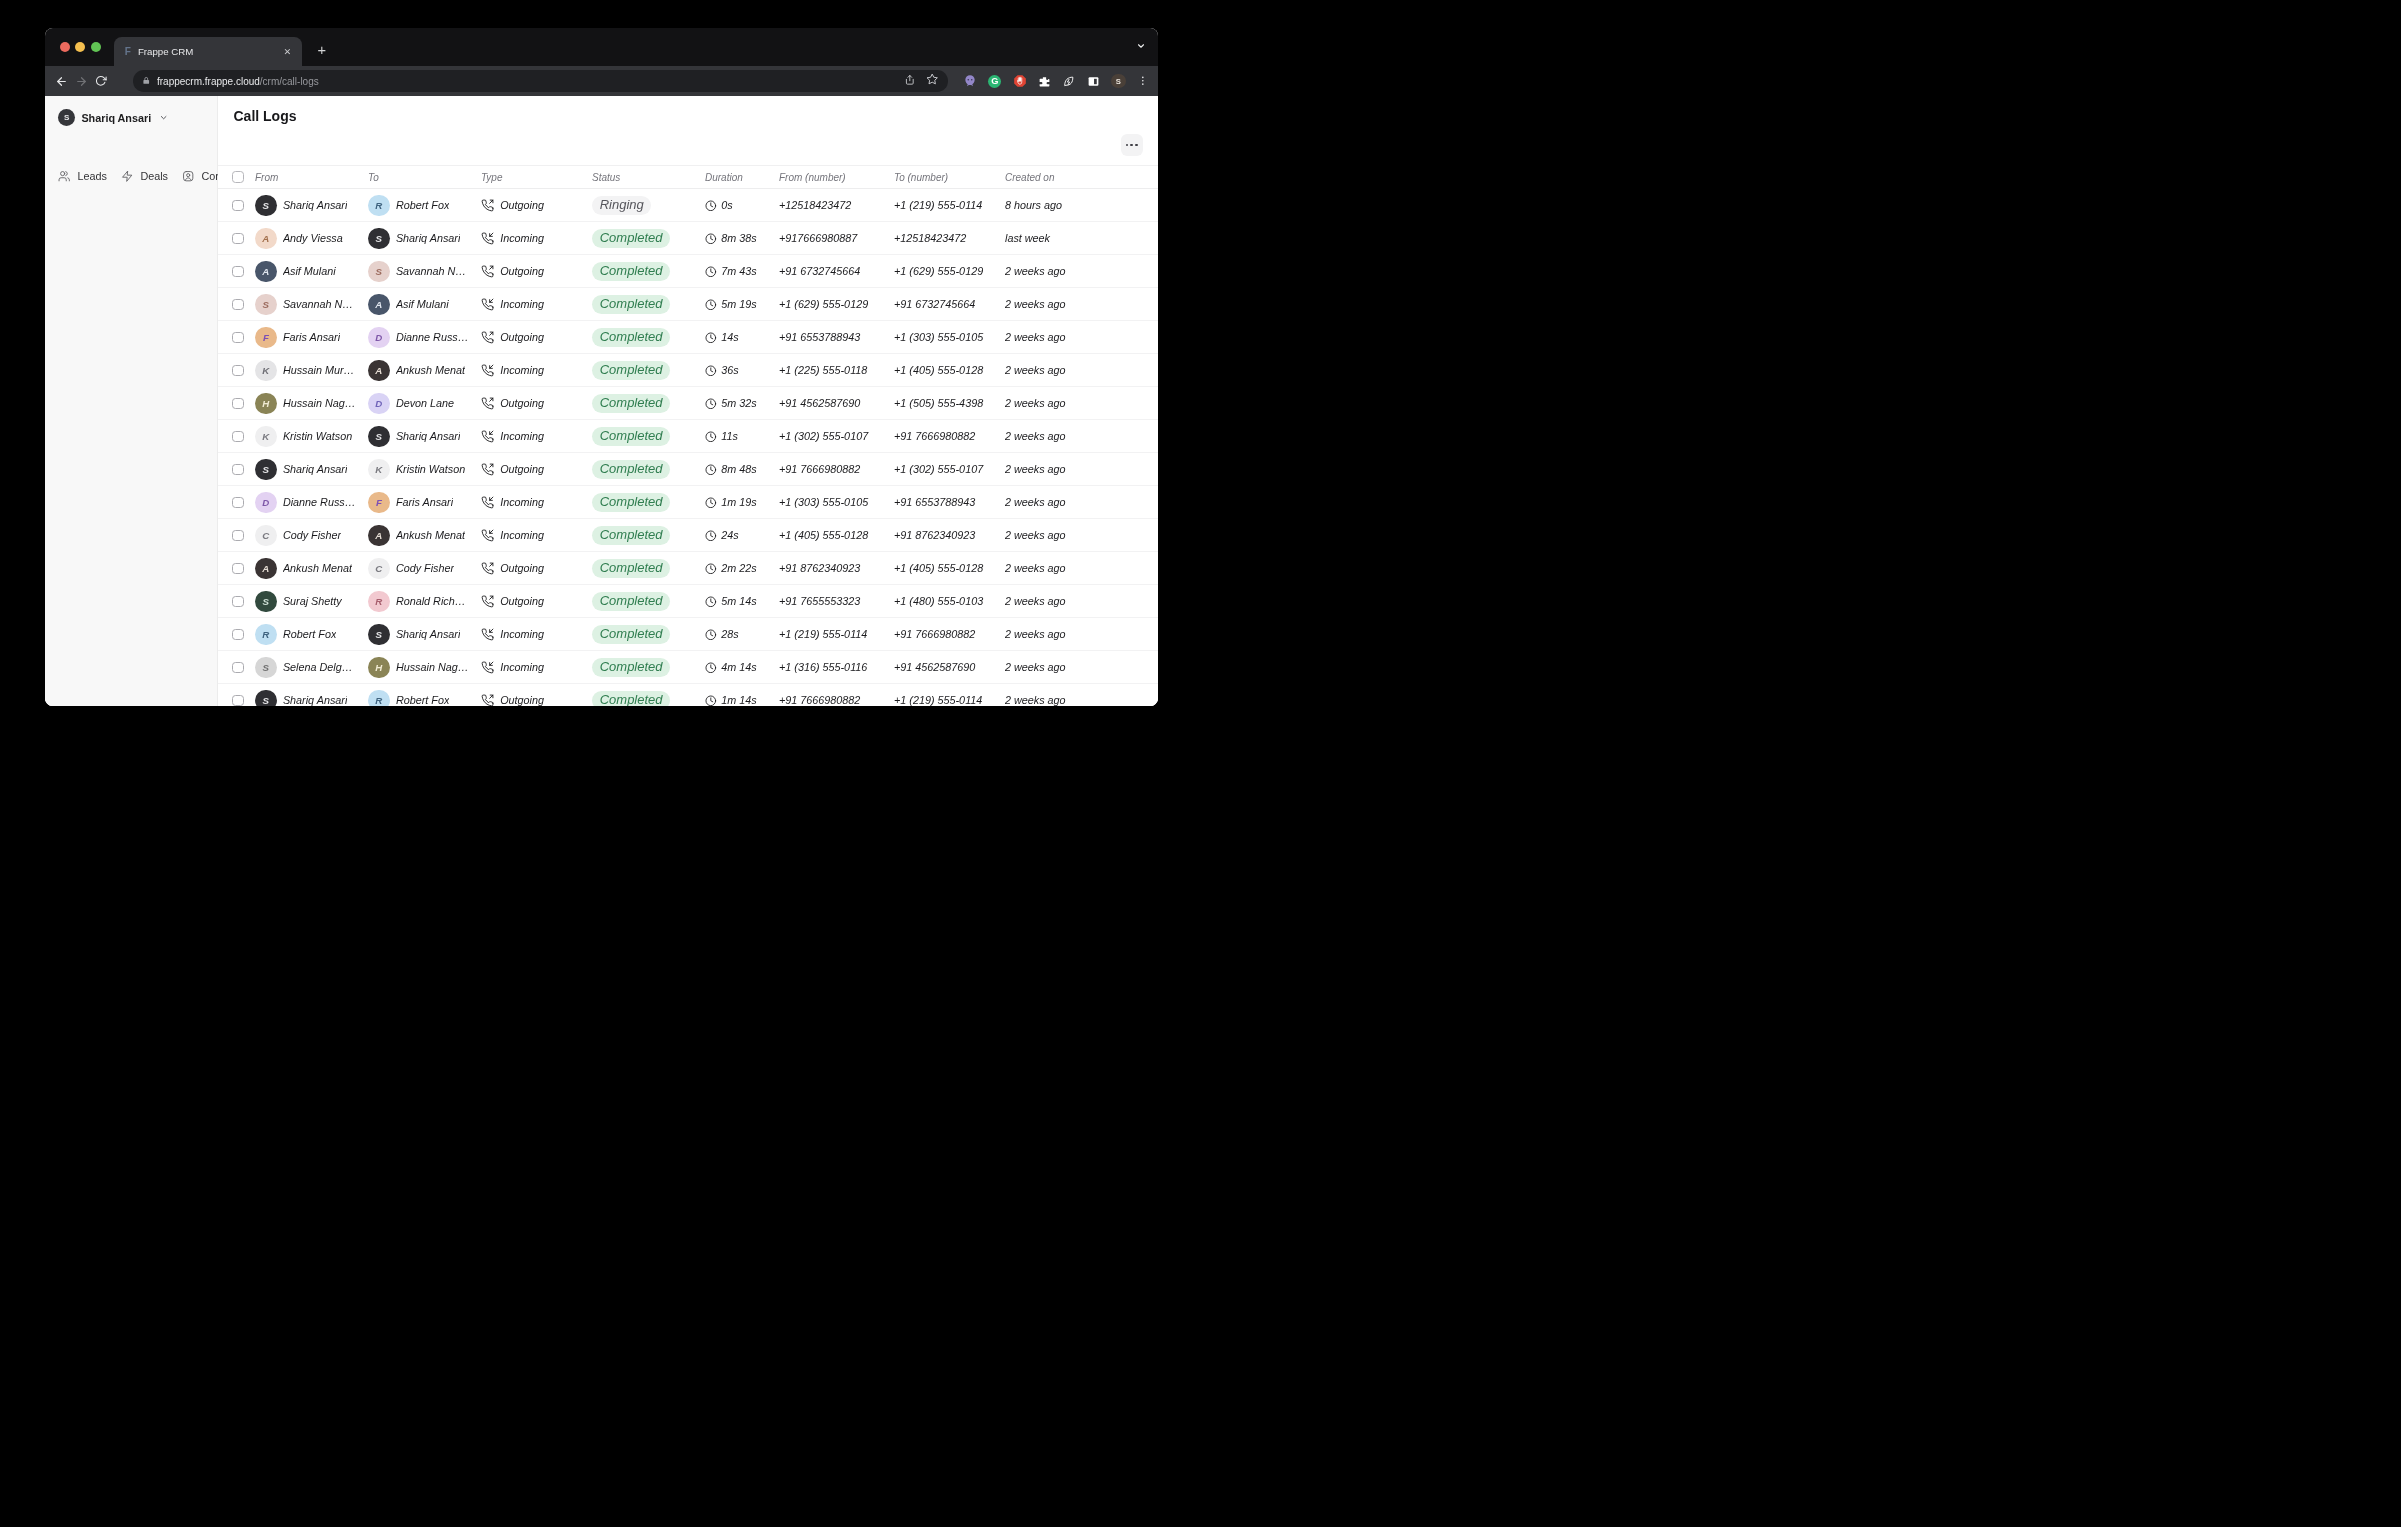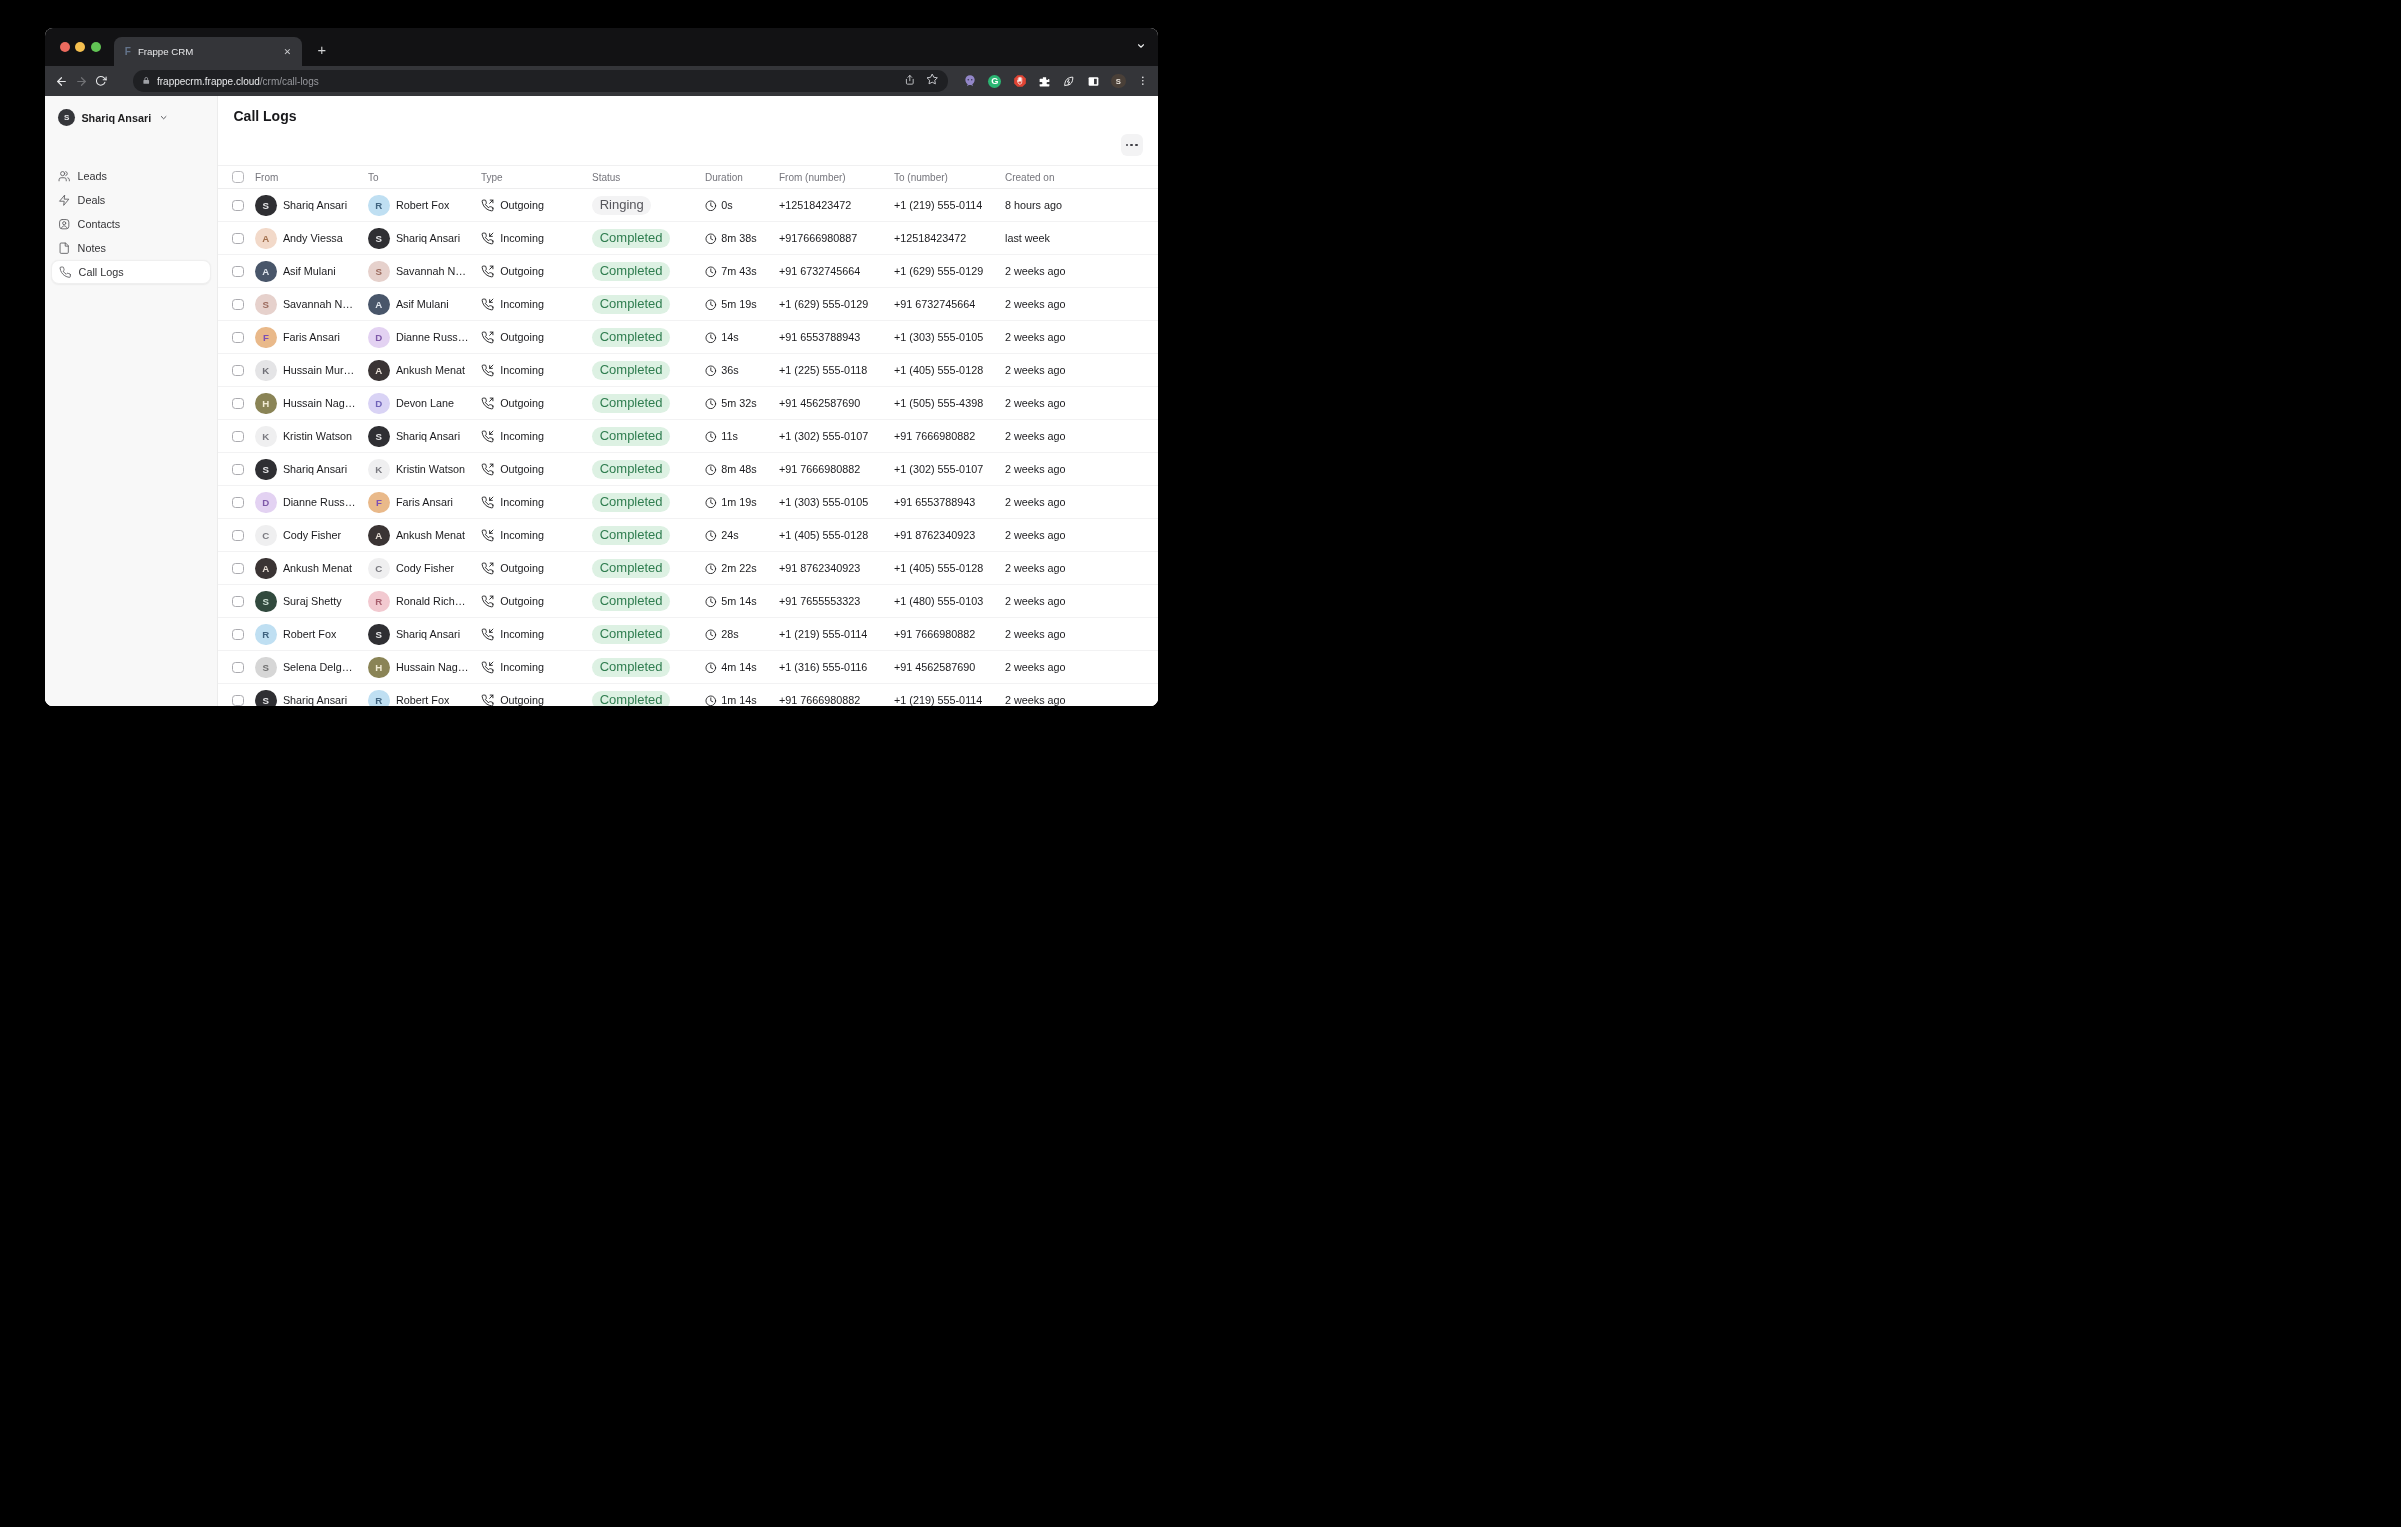--- a/index.html
+++ b/index.html
@@ -28,33 +28,33 @@
   .extrow .ext{width:14.7px;height:14.7px;display:flex;align-items:center;justify-content:center;}
   .gbadge{width:13px;height:13px;border-radius:50%;background:#2bb673;color:#fff;font-size:9.3px;font-weight:bold;display:flex;align-items:center;justify-content:center;}
   .avatar-mini{width:14.7px;height:14.7px;border-radius:50%;background:#4a4038;color:#e8e2da;font-size:7.7px;font-weight:bold;display:flex;align-items:center;justify-content:center;}
   
   .page{display:flex;height:610px;background:#fff;}
   .sidebar{width:173px;background:#f8f8f8;border-right:0.8px solid #ececec;box-sizing:border-box;padding:12.4px 6.2px 0 6.2px;flex-shrink:0;}
   .userrow{display:flex;align-items:center;gap:6.2px;padding:0 7px;height:18.6px;margin-bottom:13px;}
   .useravatar{width:17px;height:17px;border-radius:50%;background:#35363a;color:#e8e8ea;font-size:8.1px;font-weight:bold;display:flex;align-items:center;justify-content:center;flex-shrink:0;}
   .username{font-size:10.8px;font-weight:600;color:#1d1d1f;}
   .userrow svg{color:#4c4c52;margin-left:1.5px;}
-  .nav{display:flex;flex-direction:column;margin-top:37px;}
+  .nav{display:flex;flex-direction:row;margin-top:37px;}
   .navitem{height:24px;display:flex;align-items:center;gap:7px;padding:0 7px;border-radius:7.7px;font-size:10.8px;color:#333336;}
   .navitem svg{color:#636367;flex-shrink:0;}
   .navitem.active{background:#fff;border:0.8px solid #efefef;box-shadow:0 0.8px 1.5px rgba(0,0,0,.05);height:22.4px;}
   .main{flex:1;position:relative;overflow:hidden;background:#fff;}
   .mainhead{padding:12.4px 15.5px 0 15.5px;border-bottom:0.8px solid #f0f0f1;height:70px;box-sizing:border-box;position:relative;}
   .pagetitle{font-size:14px;font-weight:600;color:#18181b;}
   .btnrow{display:flex;gap:7.7px;margin-top:10px;}
   .tbtn{height:21.7px;display:flex;align-items:center;gap:4.6px;background:#f3f3f4;border-radius:6.2px;padding:0 9.3px;font-size:10.4px;color:#3f3f46;}
   .tbtn svg{color:#4a4a50;}
   .morebtn{position:absolute;right:15.5px;top:38px;width:21.7px;height:21.7px;background:#f3f3f4;border-radius:6.2px;display:flex;align-items:center;justify-content:center;gap:1.9px;}
   .morebtn i{width:2.7px;height:2.7px;border-radius:50%;background:#3f3f46;display:block;}
-  .grid{display:grid;grid-template-columns:23px 113px 113px 111px 113px 74px 115px 111px minmax(0,1fr);padding:0 12.4px 0 14px;align-items:center;}
+  .grid{display:grid;grid-template-columns:23px 113px 113px 111px 113px 74px 115px 111px minmax(0,1fr);padding:0 12.4px 0 14px;align-items:center;font-style:italic;}
   .thead{height:22.4px;border-bottom:0.8px solid #ededee;color:#75757c;font-size:10px;}
   .thead .hcell{white-space:nowrap;overflow:hidden;}
   .trow{height:32px;border-bottom:0.8px solid #f2f2f3;font-size:10.8px;color:#1b1b1e;}
   .checkbox{width:11.6px;height:11.6px;border:1.2px solid #ababb0;border-radius:3.5px;display:block;box-sizing:border-box;background:#fff;}
   .pcell{display:flex;align-items:center;gap:6.2px;overflow:hidden;padding-right:7.7px;}
   .pavatar{width:21.7px;height:21.7px;border-radius:50%;flex-shrink:0;display:flex;align-items:center;justify-content:center;font-size:9.7px;font-weight:600;}
   .pname{white-space:nowrap;overflow:hidden;text-overflow:ellipsis;}
   .typecell{display:flex;align-items:center;gap:6.2px;}
   .typecell svg{color:#1c1c1e;flex-shrink:0;}
   .badge{display:inline-block;padding:2.7px 7.7px 3.5px;border-radius:773px;font-size:13px;line-height:1;}

